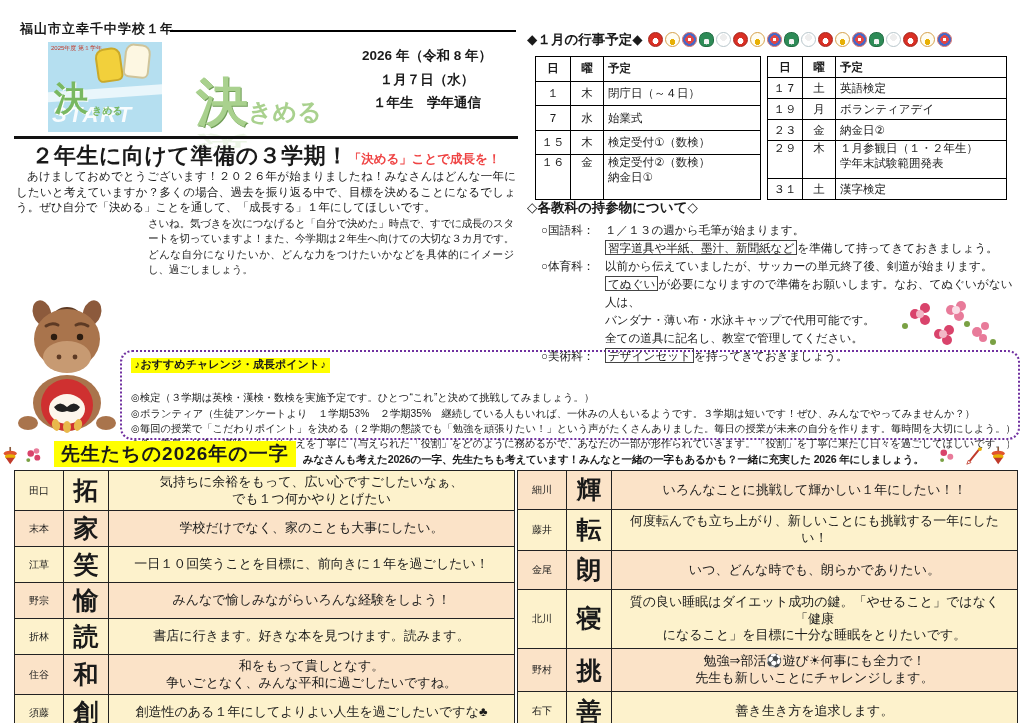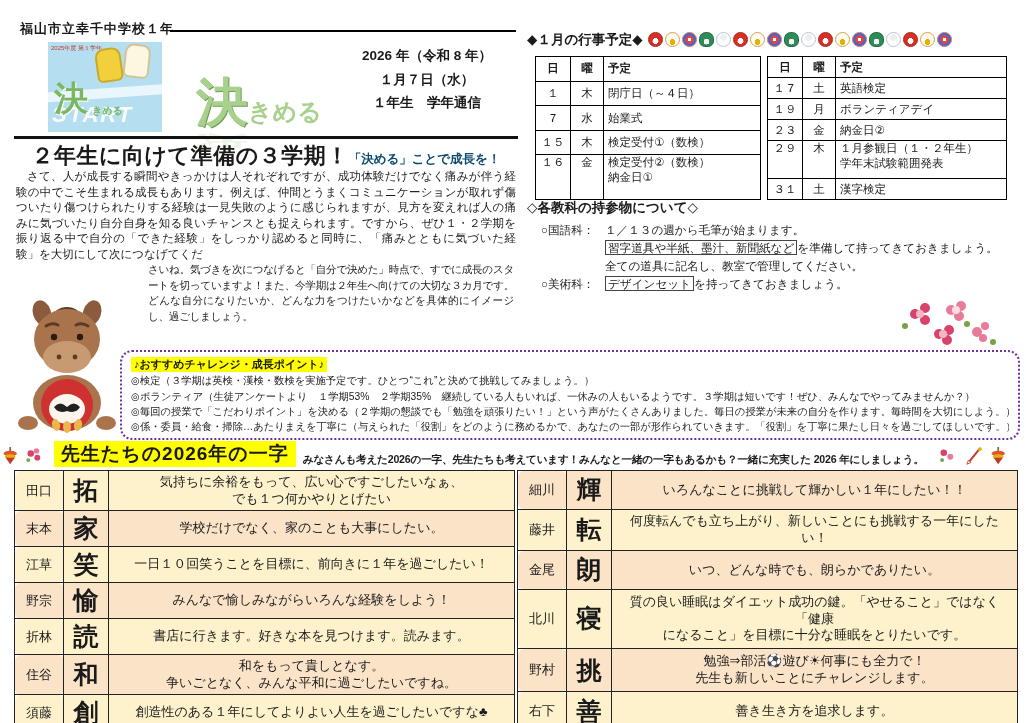--- a/index.html
+++ b/index.html
@@ -28,32 +28,32 @@
   .center-title{left:196px;top:48px;width:150px;text-align:left;line-height:1;margin-top:28px;}
   .center-title .big{font-size:52px;font-weight:bold;color:#a9d18e;text-shadow:1px 1px 0 #6f9c56;}
   .center-title .small{font-size:24px;font-weight:bold;color:#a9d18e;}
   .center-title .refl{display:block;transform:scaleY(-0.35);opacity:.22;margin-top:-12px;font-size:52px;font-weight:bold;color:#a9d18e;}
 
   .date-block{left:338px;top:44px;width:178px;text-align:center;font-size:13.5px;font-weight:bold;line-height:1.75;}
 
   
   .headline{left:14px;top:141px;width:504px;text-align:center;white-space:nowrap;}
   .headline .main{font-size:22px;font-weight:bold;letter-spacing:.5px;}
-  .headline .tag{font-size:12.5px;font-weight:bold;color:#0c4a6e;}
+  .headline .tag{font-size:12.5px;font-weight:bold;color:#ef4444;}
 
   .article{left:16px;top:169px;width:500px;height:180px;font-size:11.5px;line-height:15.5px;text-align:justify;overflow:hidden;}
   .article p{margin:0;text-indent:11px;}
   .article .p2b{display:block;margin-left:132px;width:366px;font-size:10.6px;letter-spacing:-.3px;text-indent:0;}
 
   .horse{left:12px;top:295px;width:112px;height:146px;}
 
   
   .challenge{left:120px;top:350px;width:878px;height:76px;border:2px dotted #7030a0;border-radius:12px;
     padding:5px 9px;font-size:10.3px;line-height:15.3px;}
-  .challenge .cb-title{display:inline-block;background:#ffff00;font-weight:bold;font-size:11px;padding:0 3px;margin-bottom:1px;}
+  .challenge .cb-title{display:inline-block;background:#ffff00;font-weight:bold;font-size:11px;padding:0 3px;margin-bottom:17px;font-family:Liberation Mono, monospace;}
   .challenge .cb-item{white-space:nowrap;overflow:hidden;}
 
   
   .sched-head{left:527px;top:30px;width:492px;white-space:nowrap;}
   .sched-head .st{font-size:13.5px;font-weight:bold;vertical-align:middle;}
   .deco{display:inline-block;width:13px;height:13px;border-radius:50%;margin:0 1px;vertical-align:middle;}
   .deco-daruma{background:radial-gradient(circle at 50% 62%,#fff 0 28%,#d93025 30% 100%);border:1px solid #a32017;}
   .deco-maneki-neko{background:radial-gradient(circle at 50% 70%,#e8b004 0 25%,#fffdf2 27% 100%);border:1px solid #d6a14d;}
   .deco-hanabi{background:radial-gradient(circle,#ffffff 0 18%,#e04545 20% 45%,#4468c8 47% 72%,#ffffff 74% 100%);border:1px solid #c66;}
   .deco-kadomatsu{background:radial-gradient(circle at 50% 66%,#f4f4f4 0 26%,#2e8b57 28% 100%);border:1px solid #1f6b41;border-radius:46% 46% 40% 40%;}
@@ -83,21 +83,21 @@
 
   
   .band{left:2px;top:440px;width:1004px;height:27px;display:flex;align-items:flex-end;gap:7px;}
   .band .b-title{background:#ffff00;font-size:19px;font-weight:bold;padding:0 7px;letter-spacing:1px;white-space:nowrap;}
   .band .b-sub{font-size:10.6px;font-weight:bold;white-space:nowrap;letter-spacing:-.2px;}
   .band .spacer{flex:1;}
 
   .teacher-wrap{left:14px;top:470px;width:1004px;display:flex;gap:2px;}
   table.teachers{border-collapse:collapse;width:501px;table-layout:fixed;}
   table.teachers td{border:1px solid #222;}
-  .t-name{width:46px;text-align:center;font-size:13px;border-radius:6px;}
+  .t-name{width:46px;text-align:center;font-size:10px;}
   .t-kanji{width:42px;text-align:center;font-size:25px;font-weight:bold;font-family:"Liberation Serif","DejaVu Serif",serif;}
   .t-text{text-align:center;font-size:13px;line-height:1.28;padding:2px 12px;}
   table.teachers tr.h1{height:27px;}
   table.teachers tr.h2{height:40px;}
   .tl tr:nth-child(odd){background:#fdf2cc;}
   .tl tr:nth-child(even){background:#fbe3c8;}
   .tr2 tr:nth-child(odd){background:#fbe3c8;}
   .tr2 tr:nth-child(even){background:#fdf2cc;}
   .t-text div:empty{display:none;}
 </style>
@@ -128,21 +128,21 @@
   <div>１年生　学年通信</div>
 </div>
 
 <div class="abs header-rule"></div>
 
 <div class="abs headline">
   <span class="main">２年生に向けて準備の３学期！</span><span class="tag">「決める」ことで成長を！</span>
 </div>
 
 <div class="abs article">
-  <p>さて、人が成長する瞬間やきっかけは人それぞれですが、成功体験だけでなく痛みが伴う経験の中でこそ生まれる成長もあります。例えば、仲間とうまくコミュニケーションが取れず傷ついたり傷つけられたりする経験は一見失敗のように感じられますが、見方を変えれば人の痛みに気づいたり自分自身を知る良いチャンスとも捉えられます。ですから、ぜひ１・２学期を振り返る中で自分の「できた経験」をしっかり認めると同時に、「痛みとともに気づいた経験」を大切にして次につなげてくだ</p>
+  <p>あけましておめでとうございます！２０２６年が始まりましたね！みなさんはどんな一年にしたいと考えていますか？多くの場合、過去を振り返る中で、目標を決めることになるでしょう。ぜひ自分で「決める」ことを通して、「成長する」１年にしてほしいです。</p>
   <span class="p2b">さいね。気づきを次につなげると「自分で決めた」時点で、すでに成長のスタートを切っていますよ！また、今学期は２年生へ向けての大切な３カ月です。どんな自分になりたいか、どんな力をつけたいかなどを具体的にイメージし、過ごしましょう。</span>
 </div>
 
 <svg class="abs horse" viewBox="0 0 112 146">
   <ellipse cx="30" cy="18" rx="9" ry="13" fill="#8c5a3c" transform="rotate(-18 30 18)"></ellipse>
   <ellipse cx="80" cy="18" rx="9" ry="13" fill="#8c5a3c" transform="rotate(18 80 18)"></ellipse>
   <ellipse cx="55" cy="22" rx="14" ry="10" fill="#5d3a24"></ellipse>
   <ellipse cx="55" cy="44" rx="33" ry="30" fill="#a9744c"></ellipse>
   <ellipse cx="55" cy="62" rx="24" ry="16" fill="#c79a72"></ellipse>
   <circle cx="42" cy="42" r="3.2" fill="#2c1c10"></circle>
@@ -261,20 +261,25 @@
   </tbody>
     </table>
 </div>
 
 <div class="abs sup-title">◇各教科の持参物について◇</div>
 
 <div class="abs supplies">
   <div class="sup-item">
     <div class="sup-line"><span class="sup-label">○国語科：</span><span>１／１３の週から毛筆が始まります。</span></div>
     <div class="sup-line indent"><span class="boxed">習字道具や半紙、墨汁、新聞紙など</span><span>を準備して持ってきておきましょう。</span></div>
+  </div>
+  <div class="sup-item">
+    <div class="sup-line"><span class="sup-label">○体育科：</span><span>以前から伝えていましたが、サッカーの単元終了後、剣道が始まります。</span></div>
+    <div class="sup-line indent"><span class="boxed">てぬぐい</span><span>が必要になりますので準備をお願いします。なお、てぬぐいがない人は、</span></div>
+    <div class="sup-line indent"><span>バンダナ・薄い布・水泳キャップで代用可能です。</span></div>
   </div>
   <div class="sup-item">
     <div class="sup-line indent"><span>全ての道具に記名し、教室で管理してください。</span></div>
     <div class="sup-line"><span class="sup-label">○美術科：</span><span class="boxed">デザインセット</span><span>を持ってきておきましょう。</span></div>
   </div>
 </div>
 
 <svg class="abs plum-right" width="104" height="52" viewBox="0 0 104 52">
   <g fill="#d9436b">
     <circle cx="22" cy="16" r="5"></circle>

